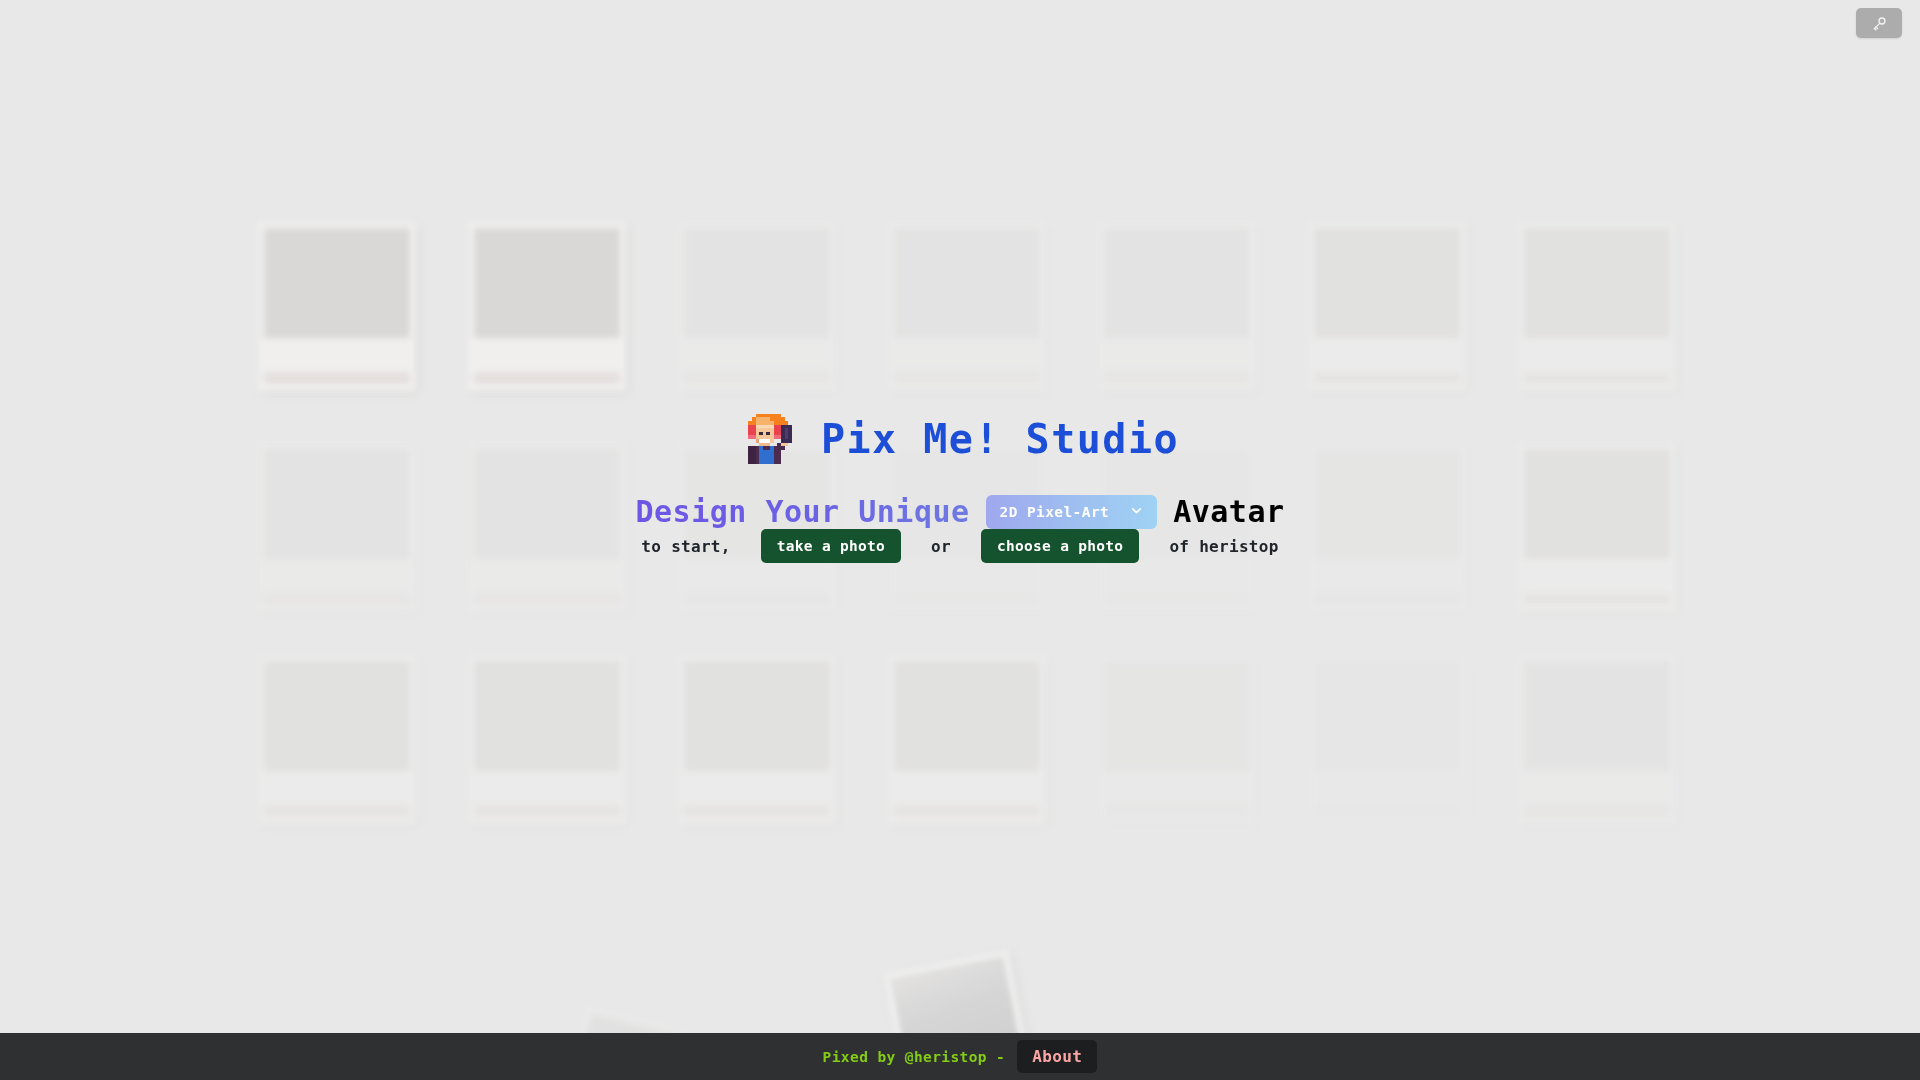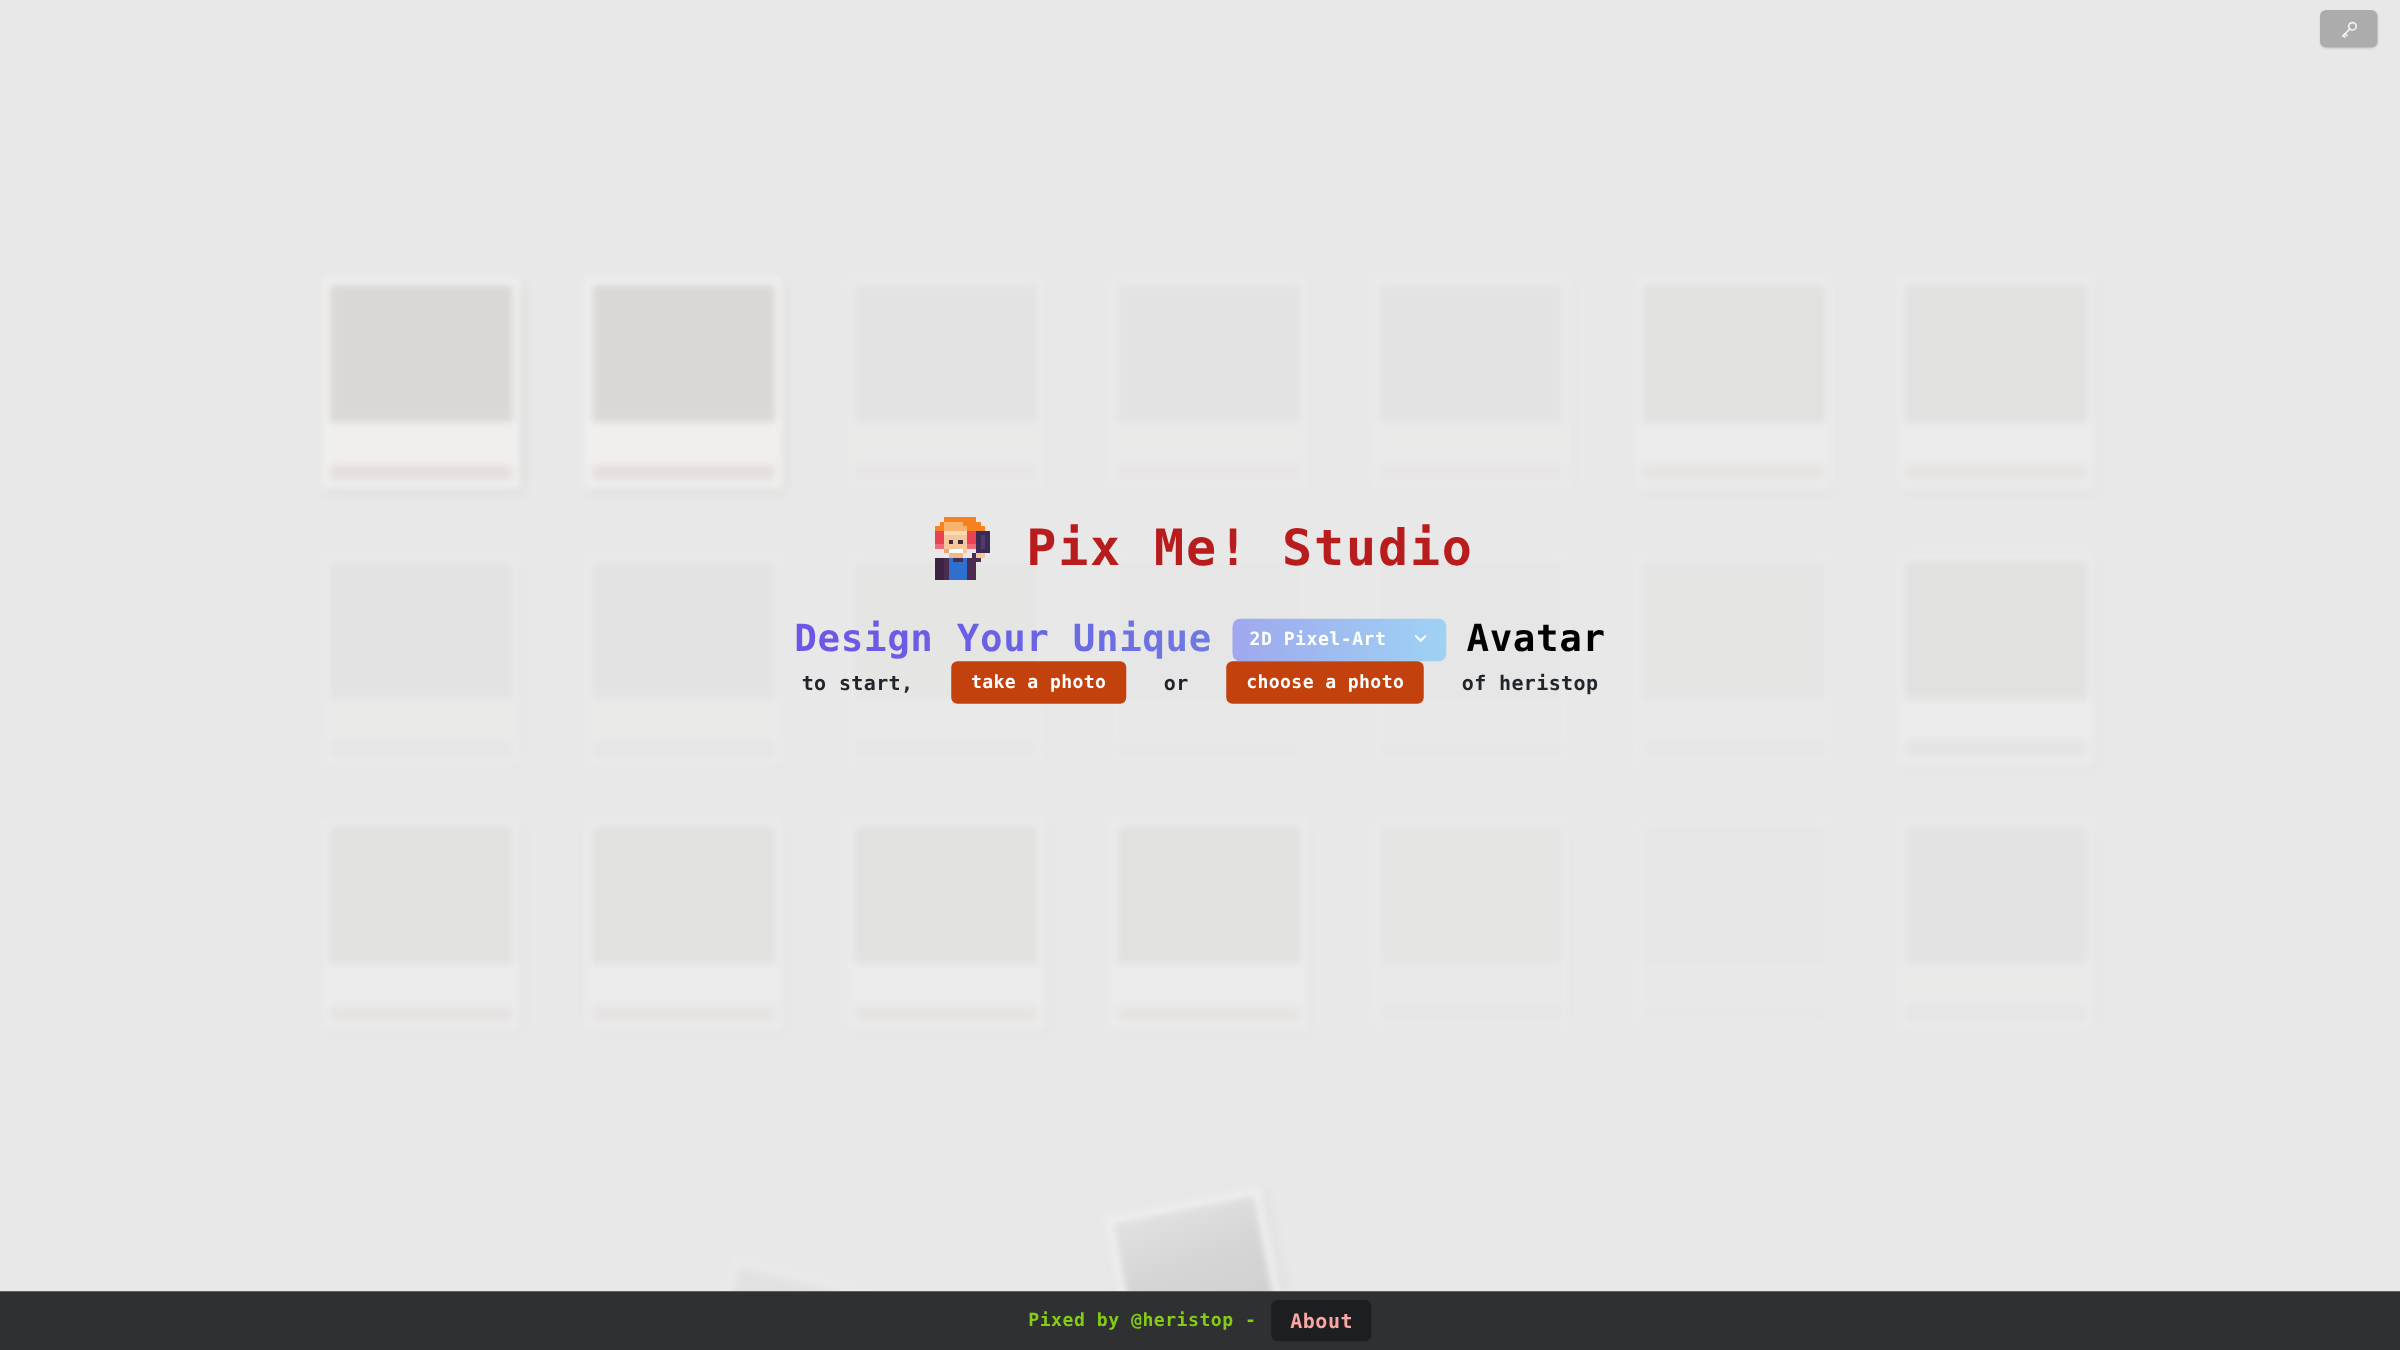--- a/index.html
+++ b/index.html
@@ -135,21 +135,21 @@
 
   .mascot {
     width: 58px; height: 58px;
     display: block;
     image-rendering: pixelated;
   }
 
   .app-title {
     font-size: 40px;
     font-weight: 700;
-    color: #b91c1c;
+    color: #1d4ed8;
     letter-spacing: 1.5px;
     line-height: 1;
     white-space: nowrap;
   }
 
   .tagline {
     display: flex;
     align-items: center;
     gap: 16px;
     font-size: 30px;
@@ -190,21 +190,21 @@
     gap: 30px;
     font-size: 16px;
     font-weight: 700;
     color: #20252b;
     letter-spacing: 0.3px;
     white-space: nowrap;
   }
   .cta-btn {
     border: none;
     border-radius: 5px;
-    background: #c2410c;
+    background: #14532d;
     color: #ffffff;
     font-family: "DejaVu Sans Mono", "Liberation Mono", monospace;
     font-size: 14.5px;
     font-weight: 700;
     letter-spacing: 0.3px;
     padding: 9px 16px;
     cursor: pointer;
     white-space: nowrap;
     text-align: right;
   }

